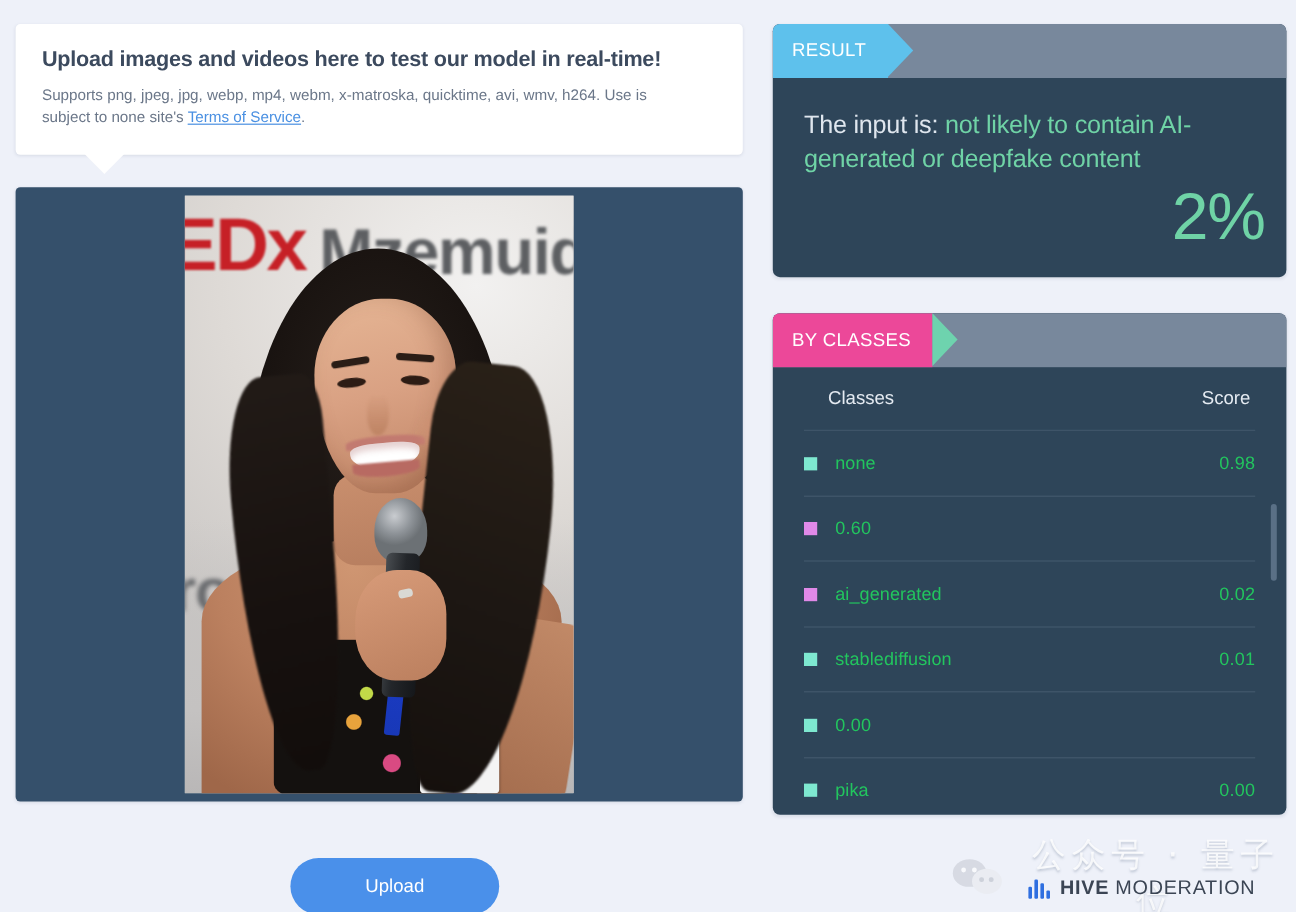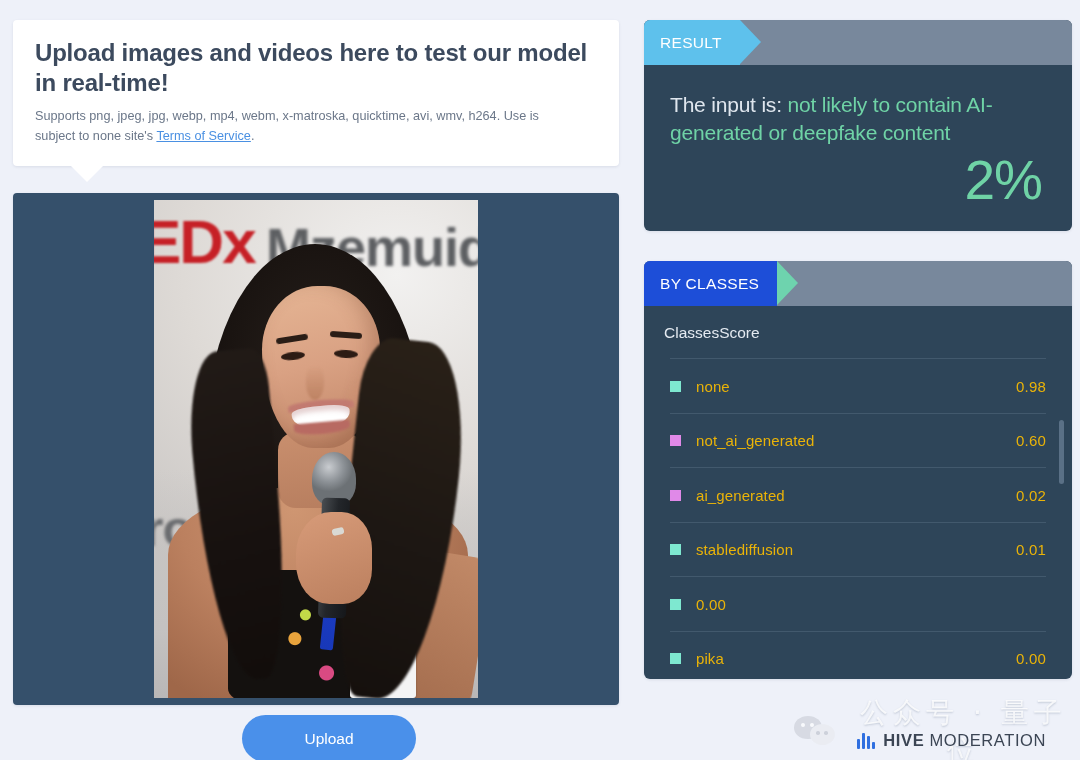--- a/index.html
+++ b/index.html
@@ -17,21 +17,21 @@
   .left-col { position: absolute; left: 13px; top: 20px; width: 606px; }
 
   .tooltip-card {
     position: relative;
     background: #ffffff;
     border-radius: 4px;
     padding: 18px 22px 20px 22px;
     box-shadow: 0 1px 3px rgba(30,50,80,0.10);
   }
   .tooltip-title {
-    font-size: 24px;
+    font-size: 18px;
     font-weight: 600;
     color: #3c4a5e;
     letter-spacing: -0.2px;
     line-height: 1.25;
   }
   .tooltip-sub {
     margin-top: 9px;
     font-size: 12.7px;
     color: #6b7789;
     line-height: 1.55;
@@ -288,59 +288,59 @@
   }
   .panel-tag::after {
     content: "";
     position: absolute; right: -21px; top: 0;
     width: 0; height: 0;
     border-top: 22.5px solid transparent;
     border-bottom: 22.5px solid transparent;
     border-left: 21px solid var(--tagcolor);
   }
   .tag-result { --tagcolor: #5ec1ec; background: #5ec1ec; }
-  .tag-classes { --tagcolor: #6ed3ae; background: #1d4ed8; }
-
-  .result-body { padding: 26px 30px 22px 26px; }
+  .tag-classes { --tagcolor: #6ed3ae; background: #ec4899; }
+
+  .result-body { padding: 26px 18px 22px 26px; }
   .result-line {
     font-size: 21px;
     line-height: 1.35;
     color: #dfe6ee;
     letter-spacing: -0.2px;
   }
   .result-verdict { color: #6fd3a6; }
   .result-pct {
     margin-top: 4px;
     text-align: right;
     font-size: 55px;
     font-weight: 400;
     color: #6fd3a6;
     letter-spacing: -1px;
     line-height: 1.05;
   }
 
   .classes-panel { margin-top: 30px; height: 418px; position: relative; }
   .classes-body { position: relative; }
   .classes-header-row {
-    display: flex; align-items: center; justify-content: flex-start;
-    padding: 18px 30px 16px 20px;
+    display: flex; align-items: center; justify-content: space-between;
+    padding: 18px 30px 16px 46px;
     color: #e4eaf1;
     font-size: 15.5px;
   }
   .classes-list {
     position: relative;
     max-height: 318px;
     overflow: hidden;
   }
   .class-row {
     display: flex; align-items: center;
     height: 54.5px;
     margin: 0 26px;
     border-top: 1px solid #42596d;
-    color: #eab308;
+    color: #22c55e;
     font-size: 15px;
   }
   .class-bullet {
     width: 11px; height: 11px;
     flex: 0 0 11px;
     margin-right: 15px;
   }
   .class-label { flex: 1 1 auto; letter-spacing: 0.1px; }
   .class-score { flex: 0 0 auto; letter-spacing: 0.2px; text-align: center; }
 
@@ -491,21 +491,20 @@
           <span>Score</span>
         </div>
         <div class="classes-list" id="classes-list">
             <div class="class-row">
               <span class="class-bullet" style="background: rgb(126, 232, 208);"></span>
               <span class="class-label">none</span>
               <span class="class-score">0.98</span>
             </div>
             <div class="class-row">
               <span class="class-bullet" style="background: rgb(224, 137, 232);"></span>
-              <span class="class-label">not_ai_generated</span>
               <span class="class-score">0.60</span>
             </div>
             <div class="class-row">
               <span class="class-bullet" style="background: rgb(224, 137, 232);"></span>
               <span class="class-label">ai_generated</span>
               <span class="class-score">0.02</span>
             </div>
             <div class="class-row">
               <span class="class-bullet" style="background: rgb(126, 232, 208);"></span>
               <span class="class-label">stablediffusion</span>

